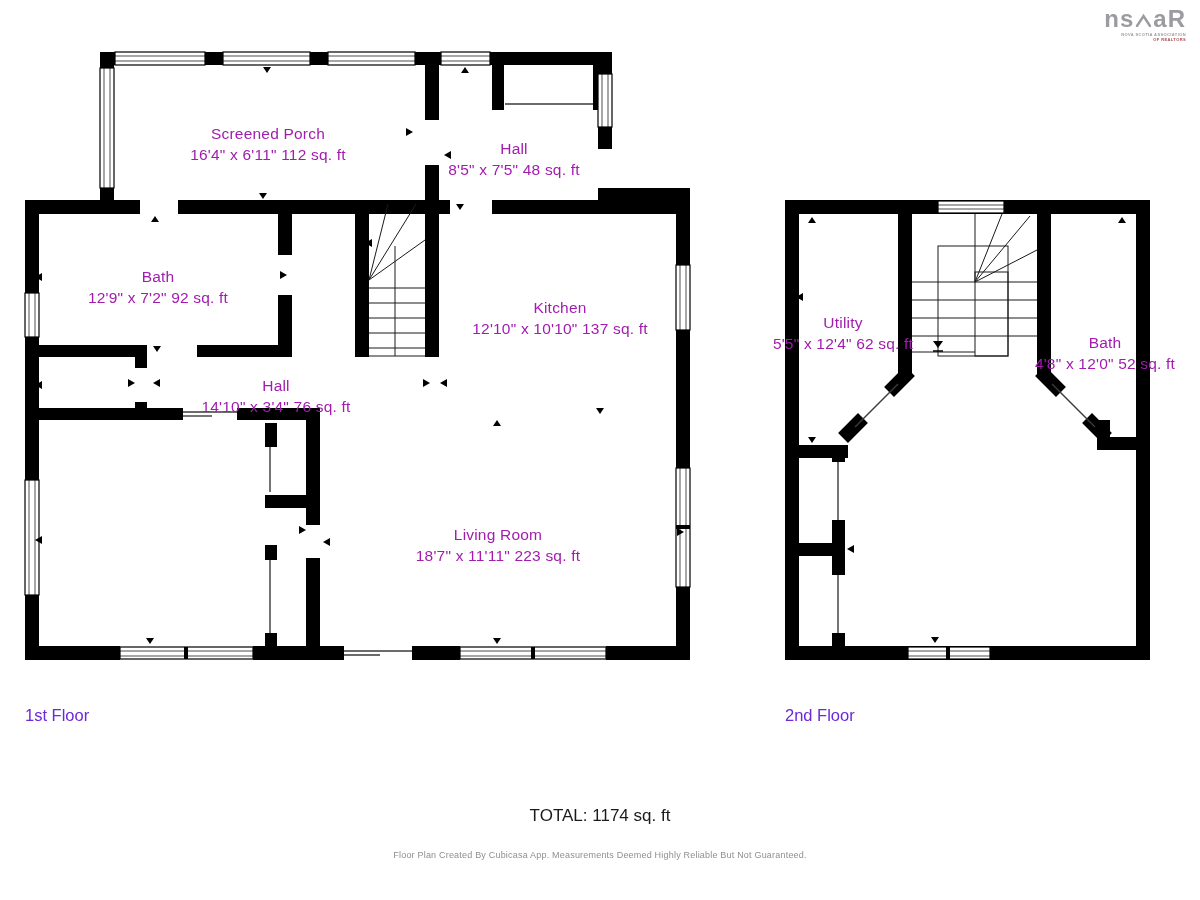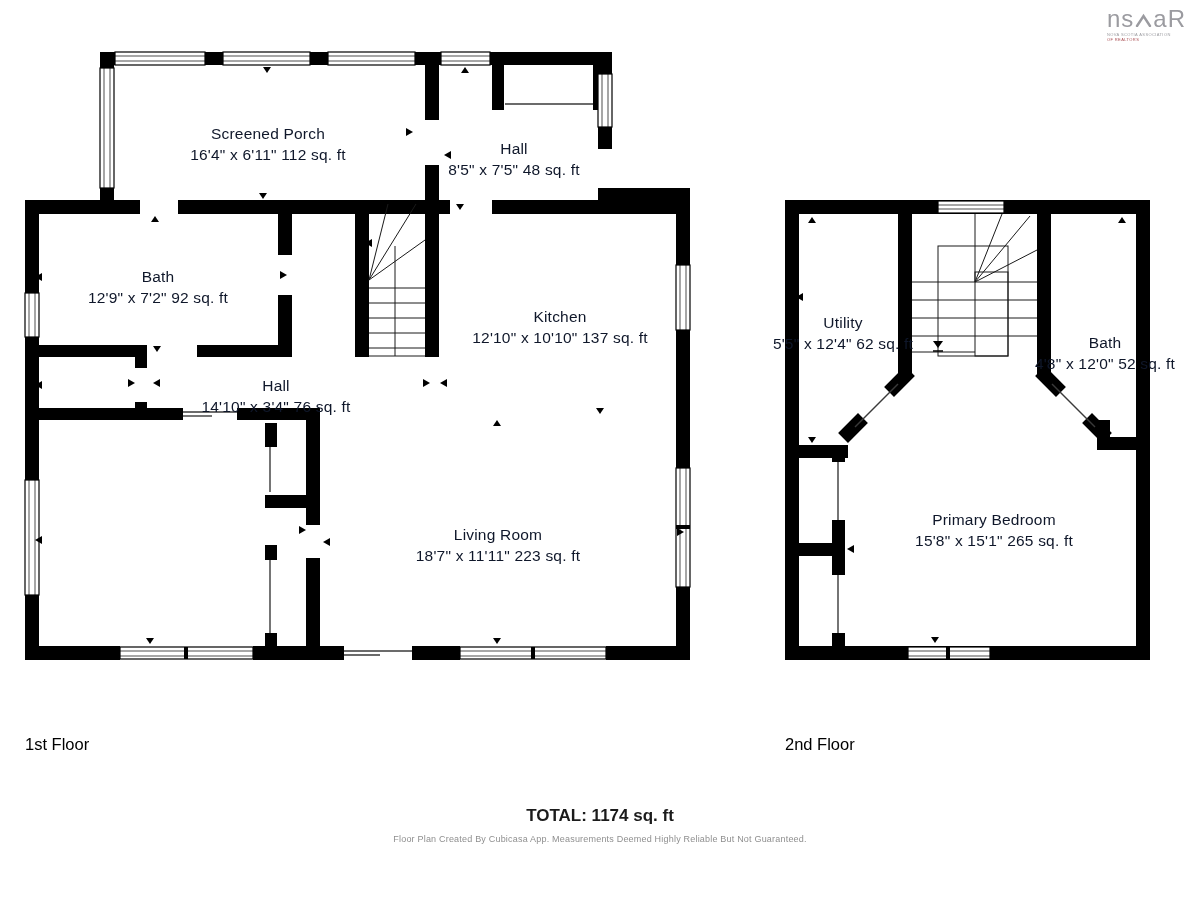--- a/index.html
+++ b/index.html
@@ -1,26 +1,26 @@
 <!DOCTYPE html>
 <html><head>
 <meta charset="utf-8">
 <style>
   html,body{margin:0;padding:0;background:#fff;}
   .canvas{position:relative;width:1200px;height:900px;background:#ffffff;overflow:hidden;
           font-family:"Liberation Sans",sans-serif;}
   svg.plan{position:absolute;left:0;top:0;}
   .room-label{position:absolute;transform:translateX(-50%);text-align:center;
-              color:#0f172a;font-size:15.5px;line-height:21px;white-space:nowrap;letter-spacing:.2px;}
-  .floor-label{position:absolute;color:#000000;font-size:16.5px;margin-top:29px;}
+              color:#a21caf;font-size:15.5px;line-height:21px;white-space:nowrap;letter-spacing:.2px;}
+  .floor-label{position:absolute;color:#6d28d9;font-size:16.5px;}
   .summary{position:absolute;top:806px;left:0;width:100%;text-align:center;color:#1b1b1b;}
-  .s1{font-size:17px;font-weight:700;line-height:19px;}
+  .s1{font-size:17px;font-weight:400;line-height:19px;}
   .s2,.s3{font-size:16.5px;line-height:17.5px;}
-  .disclaimer{margin-top:9px;font-size:9px;color:#8f8f8f;letter-spacing:.2px;}
-  .logo{position:absolute;top:8px;right:14px;text-align:left;color:#9b9ba0;}
+  .disclaimer{margin-top:25px;font-size:9px;color:#8f8f8f;letter-spacing:.2px;}
+  .logo{position:absolute;top:8px;right:14px;text-align:right;color:#9b9ba0;font-weight:bold;}
   .logo-row{display:flex;align-items:flex-end;justify-content:center;gap:1px;
             font-size:24px;line-height:22px;letter-spacing:1px;}
   .logo-sub1{font-size:4px;letter-spacing:.4px;margin-top:2px;color:#9b9ba0;}
   .logo-sub2{font-size:4px;letter-spacing:.4px;color:#a84b50;}
 </style>
 </head>
 <body>
 
 <div class="canvas">
 
@@ -288,44 +288,40 @@
     <div>16'4" x 6'11" 112 sq. ft</div>
   </div>
   <div class="room-label" style="left:514px;top:138px">
     <div>Hall</div>
     <div>8'5" x 7'5" 48 sq. ft</div>
   </div>
   <div class="room-label" style="left:158px;top:266px">
     <div>Bath</div>
     <div>12'9" x 7'2" 92 sq. ft</div>
   </div>
-  <div class="room-label" style="left:560px;top:306px">
+  <div class="room-label" style="left:560px;top:297px">
     <div>Kitchen</div>
     <div>12'10" x 10'10" 137 sq. ft</div>
   </div>
   <div class="room-label" style="left:276px;top:375px">
     <div>Hall</div>
     <div>14'10" x 3'4" 76 sq. ft</div>
   </div>
   <div class="room-label" style="left:498px;top:524px">
     <div>Living Room</div>
     <div>18'7" x 11'11" 223 sq. ft</div>
   </div>
 
   <div class="room-label" style="left:843px;top:312px">
     <div>Utility</div>
     <div>5'5" x 12'4" 62 sq. ft</div>
   </div>
   <div class="room-label" style="left:1105px;top:332px">
     <div>Bath</div>
     <div>4'8" x 12'0" 52 sq. ft</div>
-  </div>
-  <div class="room-label" style="left:994px;top:509px">
-    <div>Primary Bedroom</div>
-    <div>15'8" x 15'1" 265 sq. ft</div>
   </div>
 
   <div class="floor-label" style="left:25px;top:706px">1st Floor</div>
   <div class="floor-label" style="left:785px;top:706px">2nd Floor</div>
 
   <div class="summary">
     <div class="s1">TOTAL: 1174 sq. ft</div>
     <div class="disclaimer">Floor Plan Created By Cubicasa App. Measurements Deemed Highly Reliable But Not Guaranteed.</div>
   </div>
 

